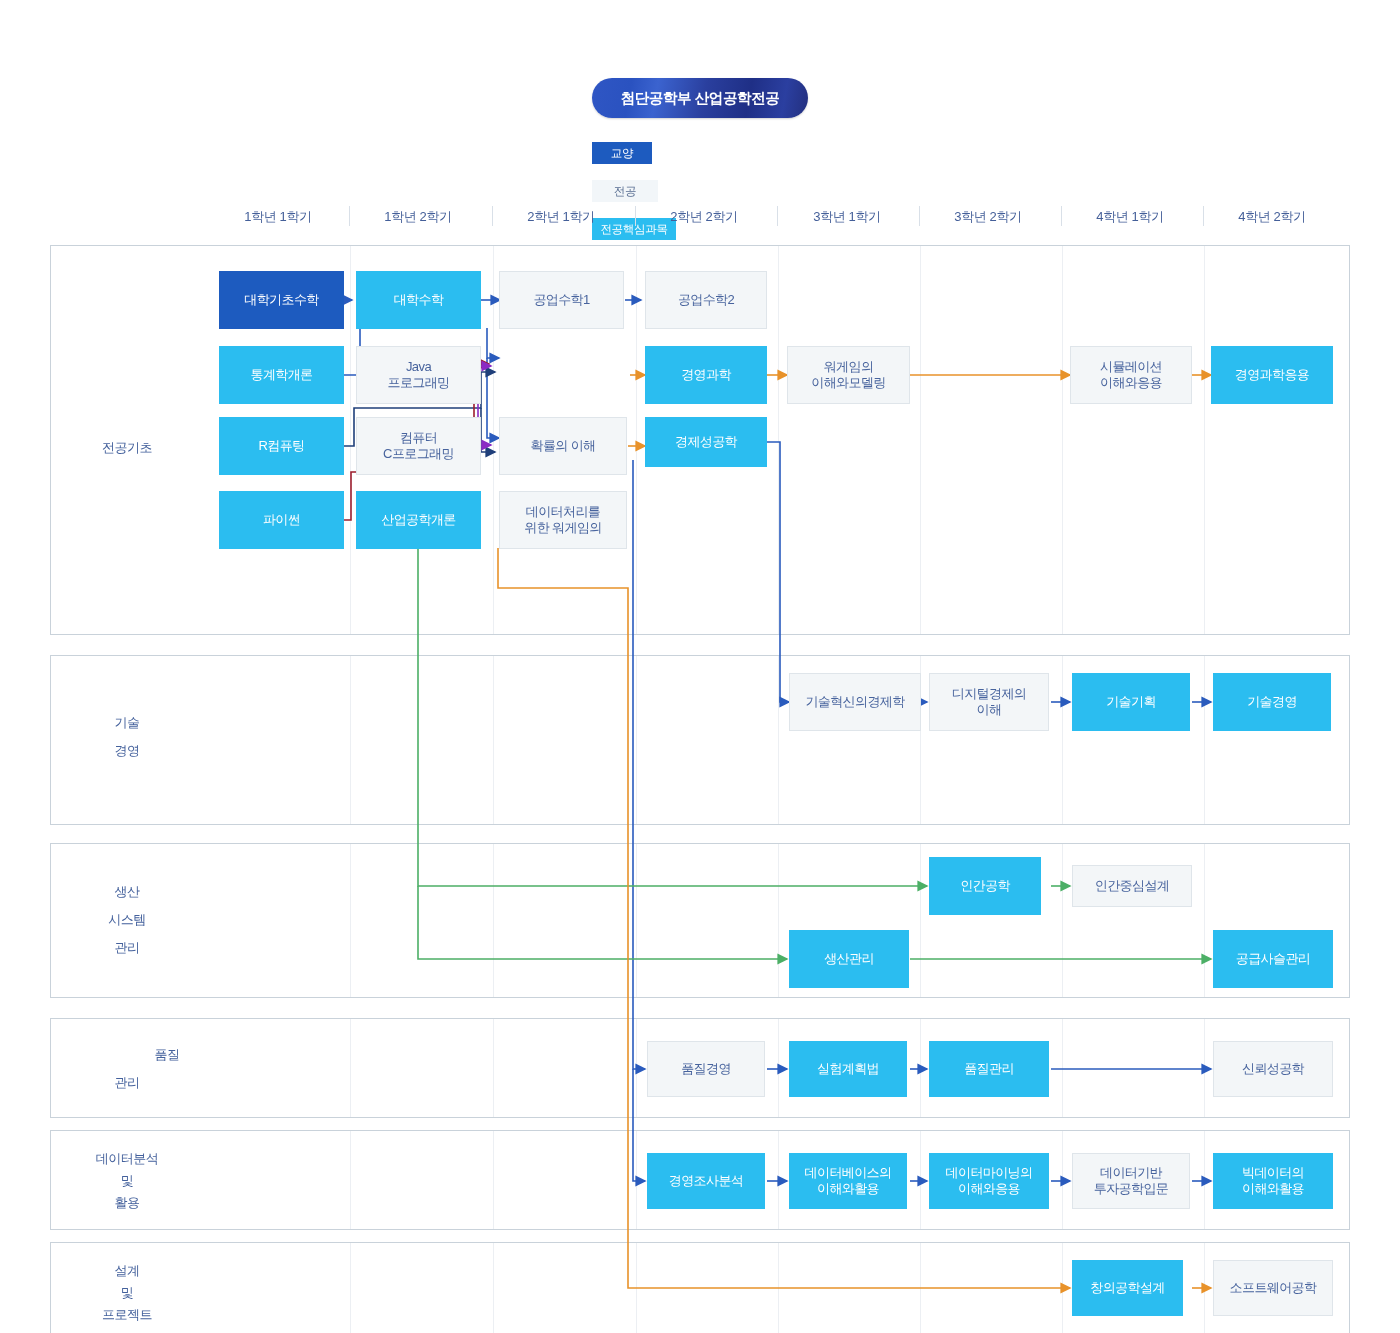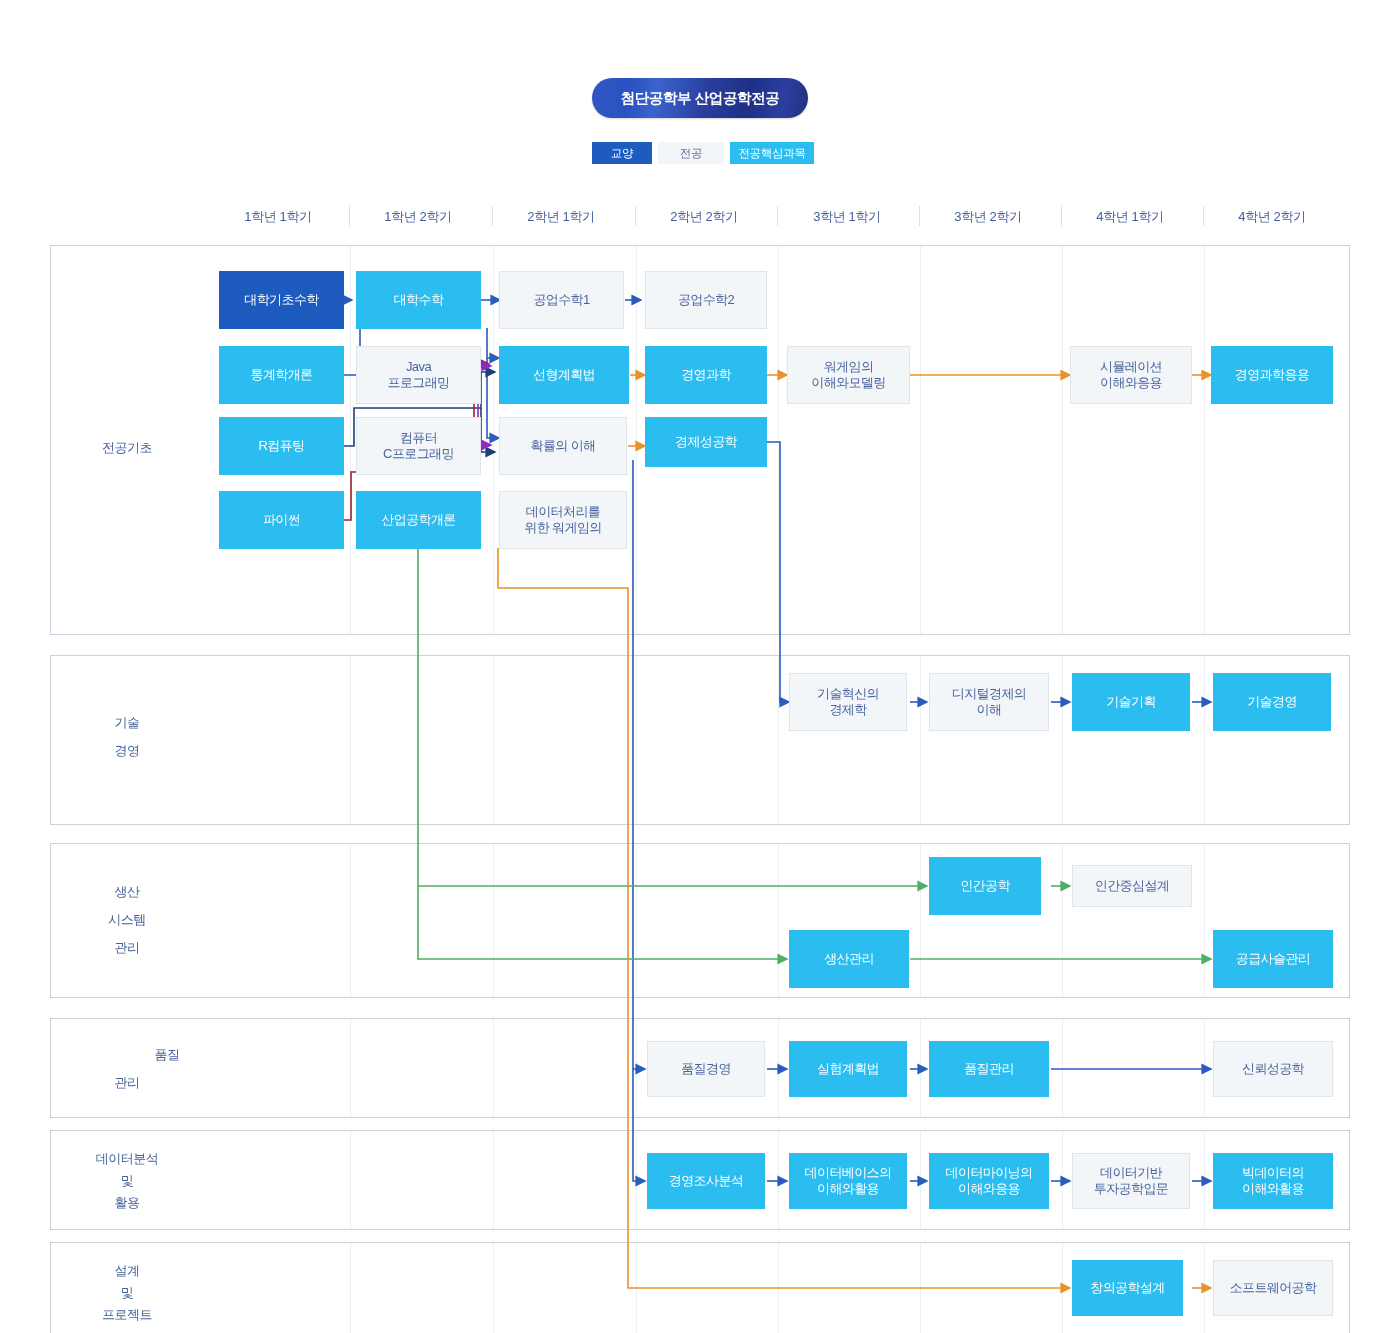--- a/index.html
+++ b/index.html
@@ -12,21 +12,21 @@
 
   
   .title-pill{
     position:absolute;left:592px;top:38px;width:216px;height:40px;
     border-radius:20px;
     background:linear-gradient(100deg,#2f56c4 0%,#2a52c0 18%,#3b63cf 30%,#2a3f9e 52%,#1f2f86 72%,#2b3fa0 88%,#232f7e 100%);
     color:#ffffff;font-size:14.5px;font-weight:bold;letter-spacing:-0.4px;
     display:flex;align-items:center;justify-content:center;
     box-shadow:0 1px 2px rgba(0,0,0,.18);
   }
-  .legend{position:absolute;left:592px;top:102px;display:flex;gap:0px;}
+  .legend{position:absolute;left:592px;top:102px;display:flex;gap:16px;flex-direction:column;}
   .legend .chip{
     height:22px;line-height:22px;font-size:11.5px;text-align:center;
     letter-spacing:-0.3px;
   }
   .chip.gyoyang{width:60px;background:#1d5bbf;color:#fff;margin-right:6px;}
   .chip.jeongong{width:66px;background:#f2f6f9;color:#5a6f93;margin-right:6px;}
   .chip.core{width:84px;background:#2bbdf0;color:#fff;}
 
   
   .colhead{
@@ -262,42 +262,41 @@
     <span>Java</span>
     <span>프로그래밍</span>
   </div>
   <div class="box maj" style="left:356px;top:377px;width:125px;height:58px;flex-direction:column;">
     <span>컴퓨터</span>
     <span>C프로그래밍</span>
   </div>
   <div class="box core" style="left:356px;top:451px;width:125px;height:58px;">산업공학개론</div>
 
   <div class="box maj" style="left:499px;top:231px;width:125px;height:58px;">공업수학1</div>
-  <div class="box core" style="left:499px;top:306px;width:130px;height:58px;">선형계획법</div>
   <div class="box maj" style="left:499px;top:377px;width:128px;height:58px;">확률의 이해</div>
   <div class="box maj" style="left:499px;top:451px;width:128px;height:58px;flex-direction:column;">
     <span>데이터처리를</span>
     <span>위한 워게임의</span>
   </div>
 
   <div class="box maj" style="left:645px;top:231px;width:122px;height:58px;">공업수학2</div>
   <div class="box core" style="left:645px;top:306px;width:122px;height:58px;">경영과학</div>
   <div class="box core" style="left:645px;top:377px;width:122px;height:50px;">경제성공학</div>
 
   <div class="box maj" style="left:787px;top:306px;width:123px;height:58px;flex-direction:column;">
     <span>워게임의</span>
     <span>이해와모델링</span>
   </div>
   <div class="box maj" style="left:1070px;top:306px;width:122px;height:58px;flex-direction:column;">
     <span>시뮬레이션</span>
     <span>이해와응용</span>
   </div>
   <div class="box core" style="left:1211px;top:306px;width:122px;height:58px;">경영과학응용</div>
 
-  <div class="box maj" style="left:789px;top:633px;width:118px;height:58px;flex-direction:column;text-align:center;">
+  <div class="box maj" style="left:789px;top:633px;width:132px;height:58px;flex-direction:row;text-align:center;">
     <span>기술혁신의</span>
     <span>경제학</span>
   </div>
   <div class="box maj" style="left:929px;top:633px;width:120px;height:58px;flex-direction:column;">
     <span>디지털경제의</span>
     <span>이해</span>
   </div>
   <div class="box core" style="left:1072px;top:633px;width:118px;height:58px;">기술기획</div>
   <div class="box core" style="left:1213px;top:633px;width:118px;height:58px;">기술경영</div>
 

